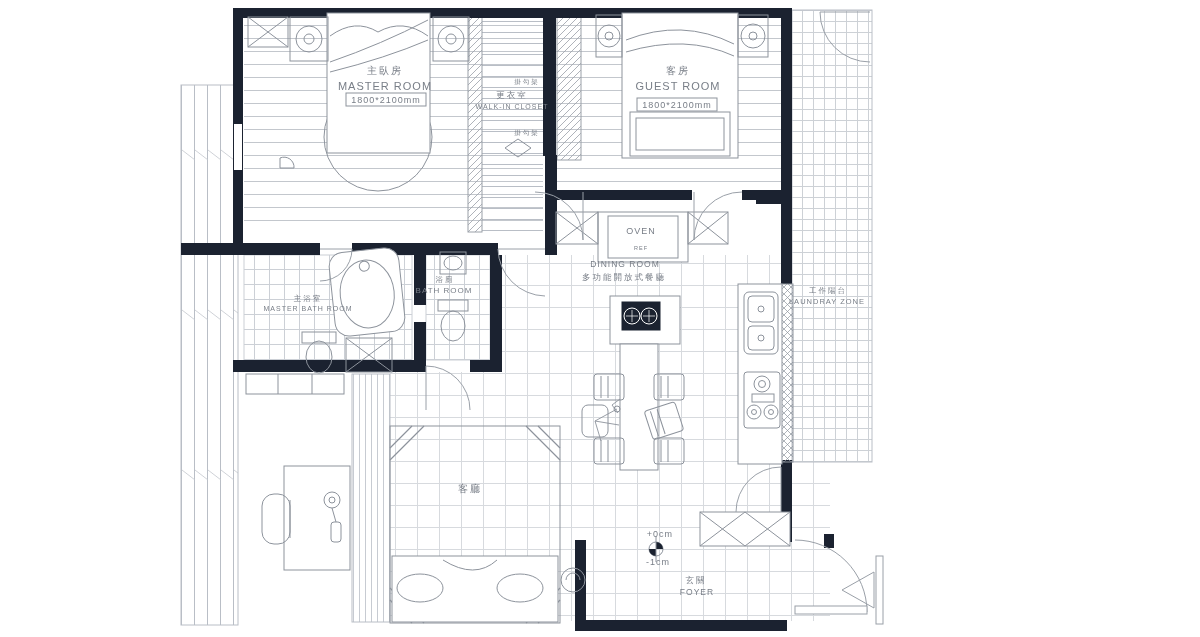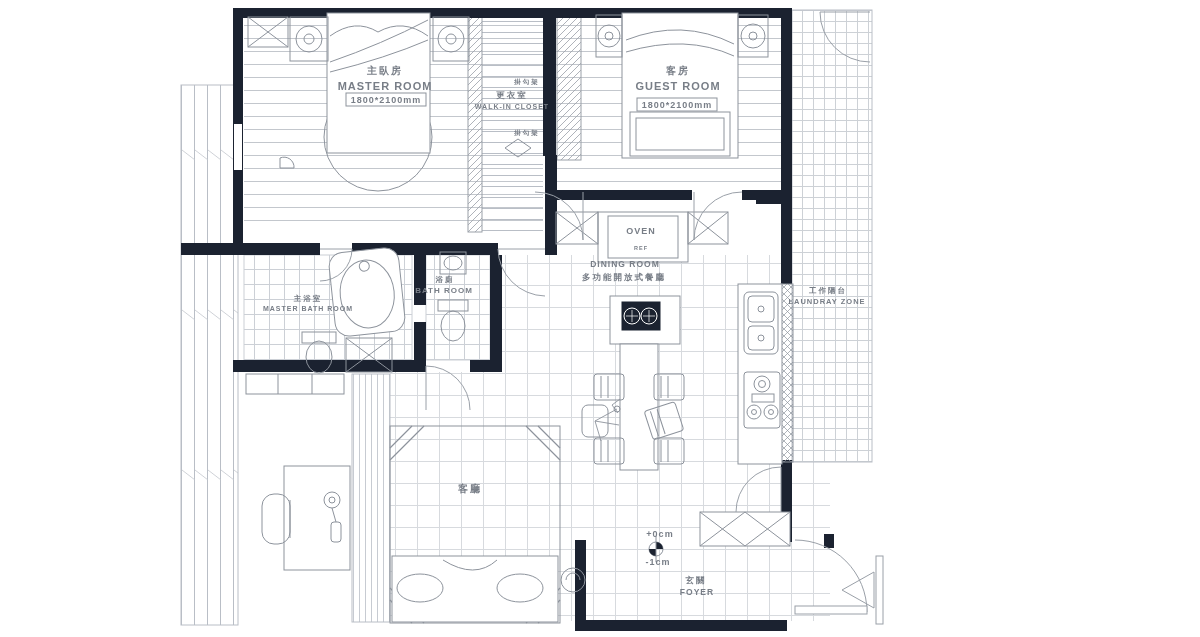--- a/index.html
+++ b/index.html
@@ -1,17 +1,17 @@
 <!DOCTYPE html>
 <html><head>
 <meta charset="utf-8">
 <style>
   html,body{margin:0;padding:0;background:#ffffff;}
   #stage{position:relative;width:1200px;height:637px;background:#ffffff;overflow:hidden;
-         font-family:"Liberation Sans", sans-serif;font-weight:bold;}
+         font-family:"Liberation Sans", sans-serif;}
   svg{position:absolute;left:0;top:0;}
   text{fill:#787e87;}
   .zh{letter-spacing:2px;}
   .en{letter-spacing:1px;}
 </style>
 </head>
 <body>
 
 <div id="stage">
 <svg width="1200" height="637" viewBox="0 0 1200 637">

